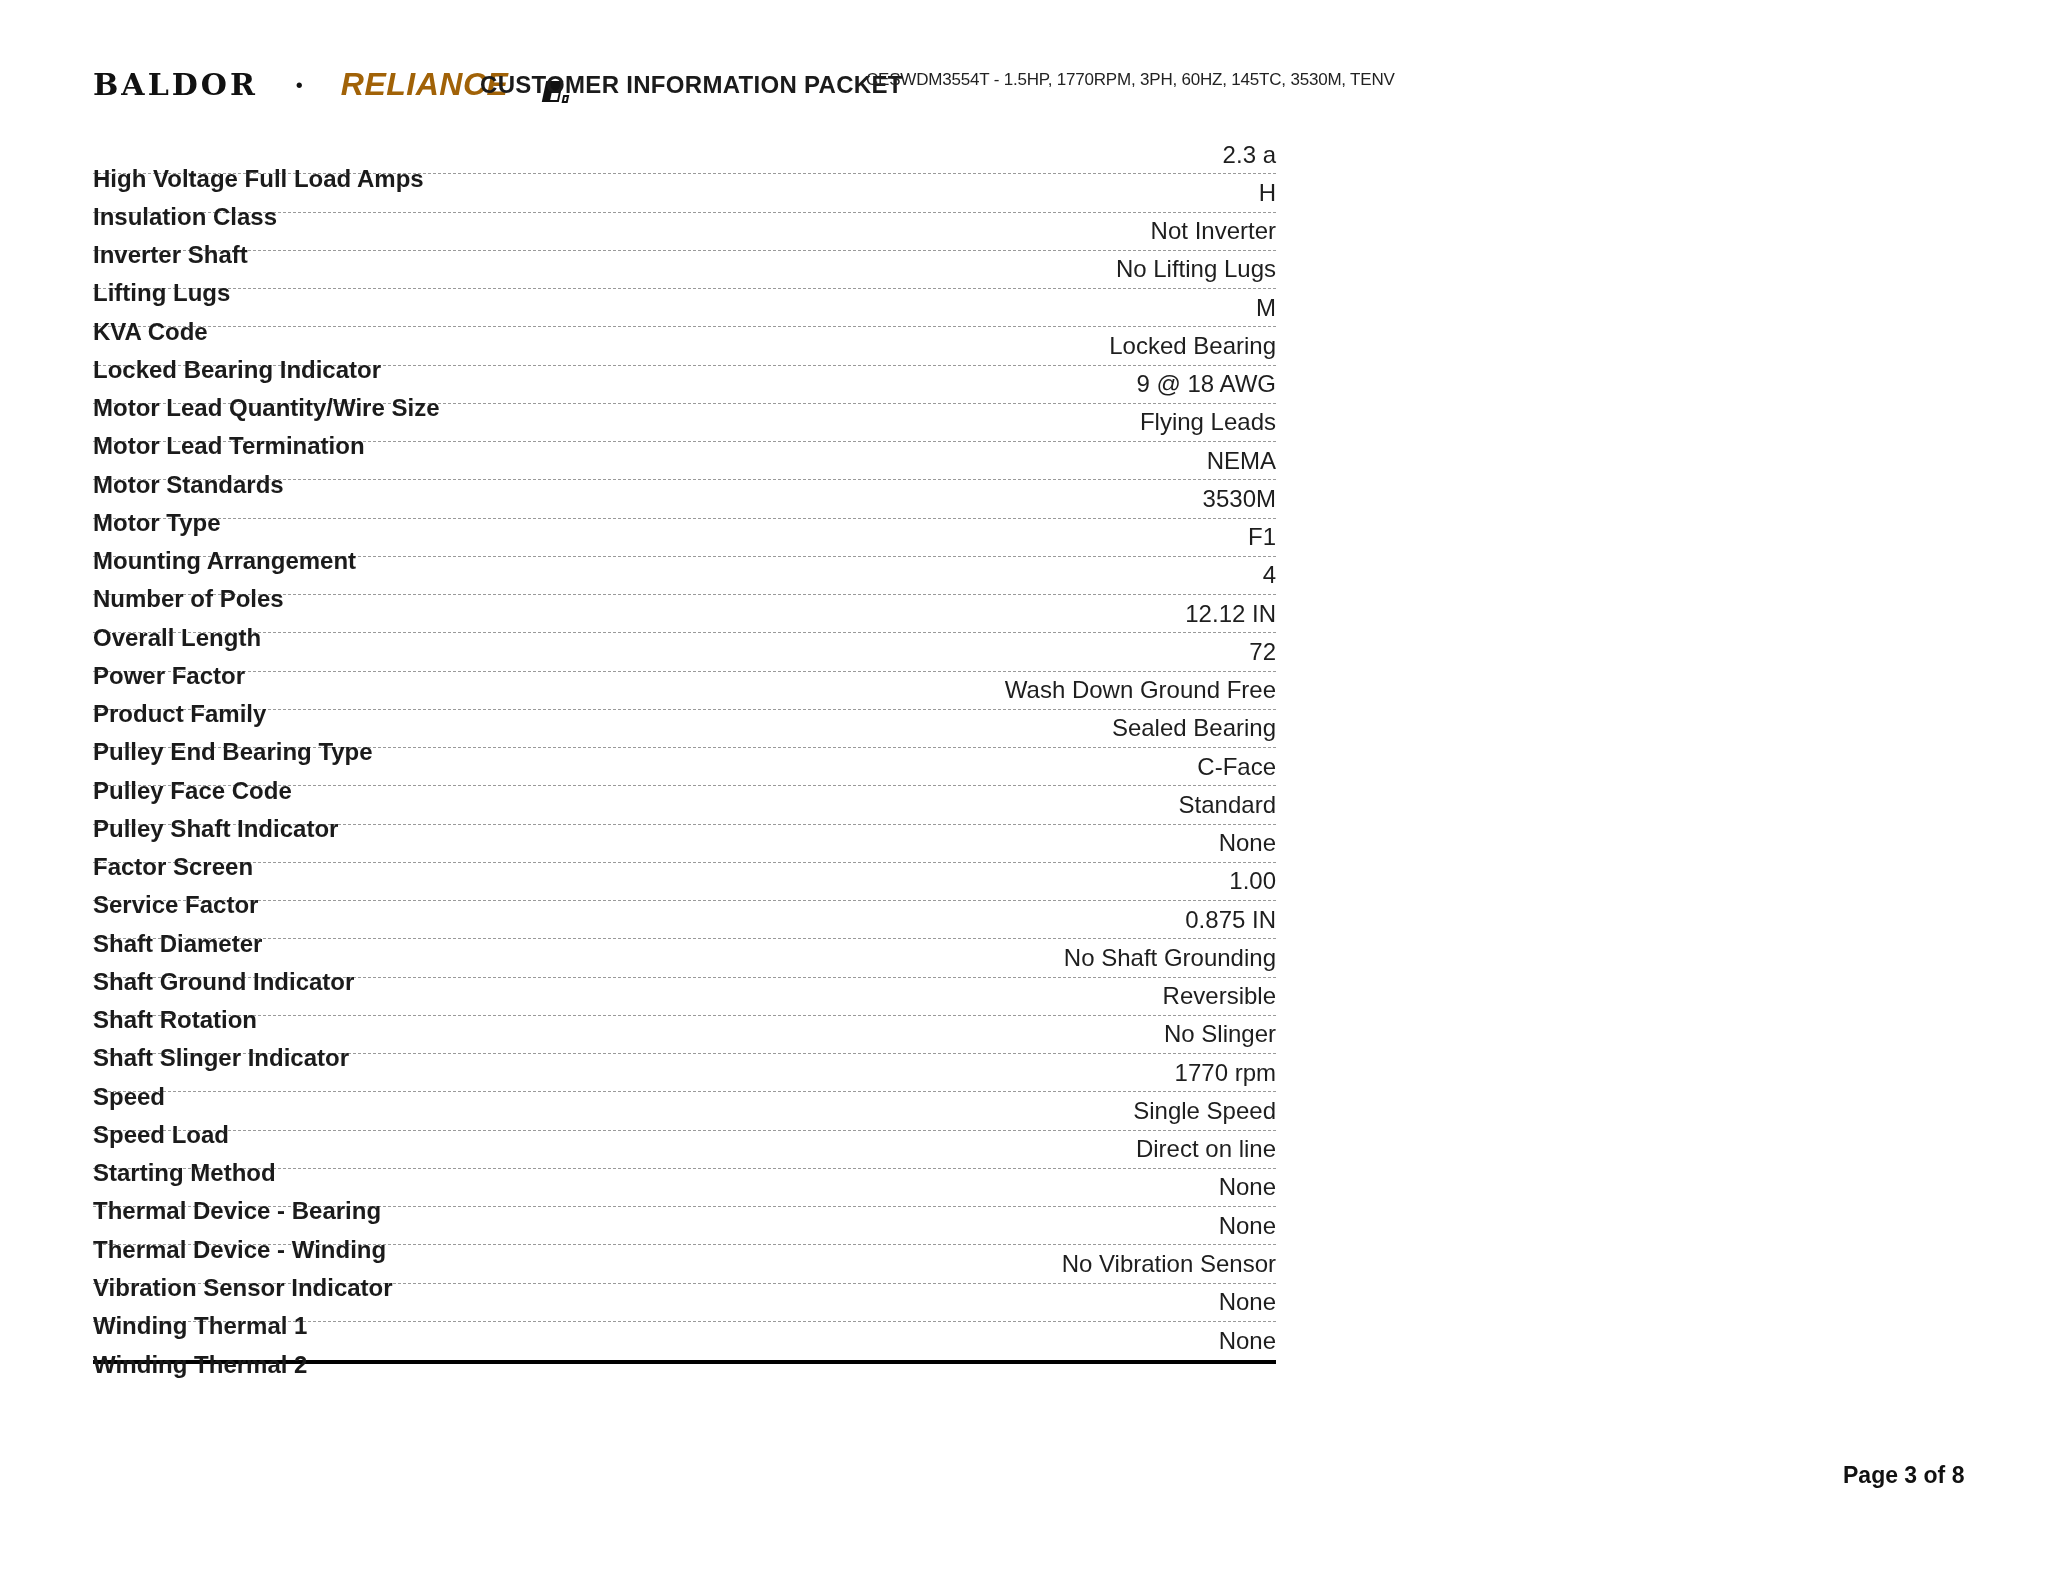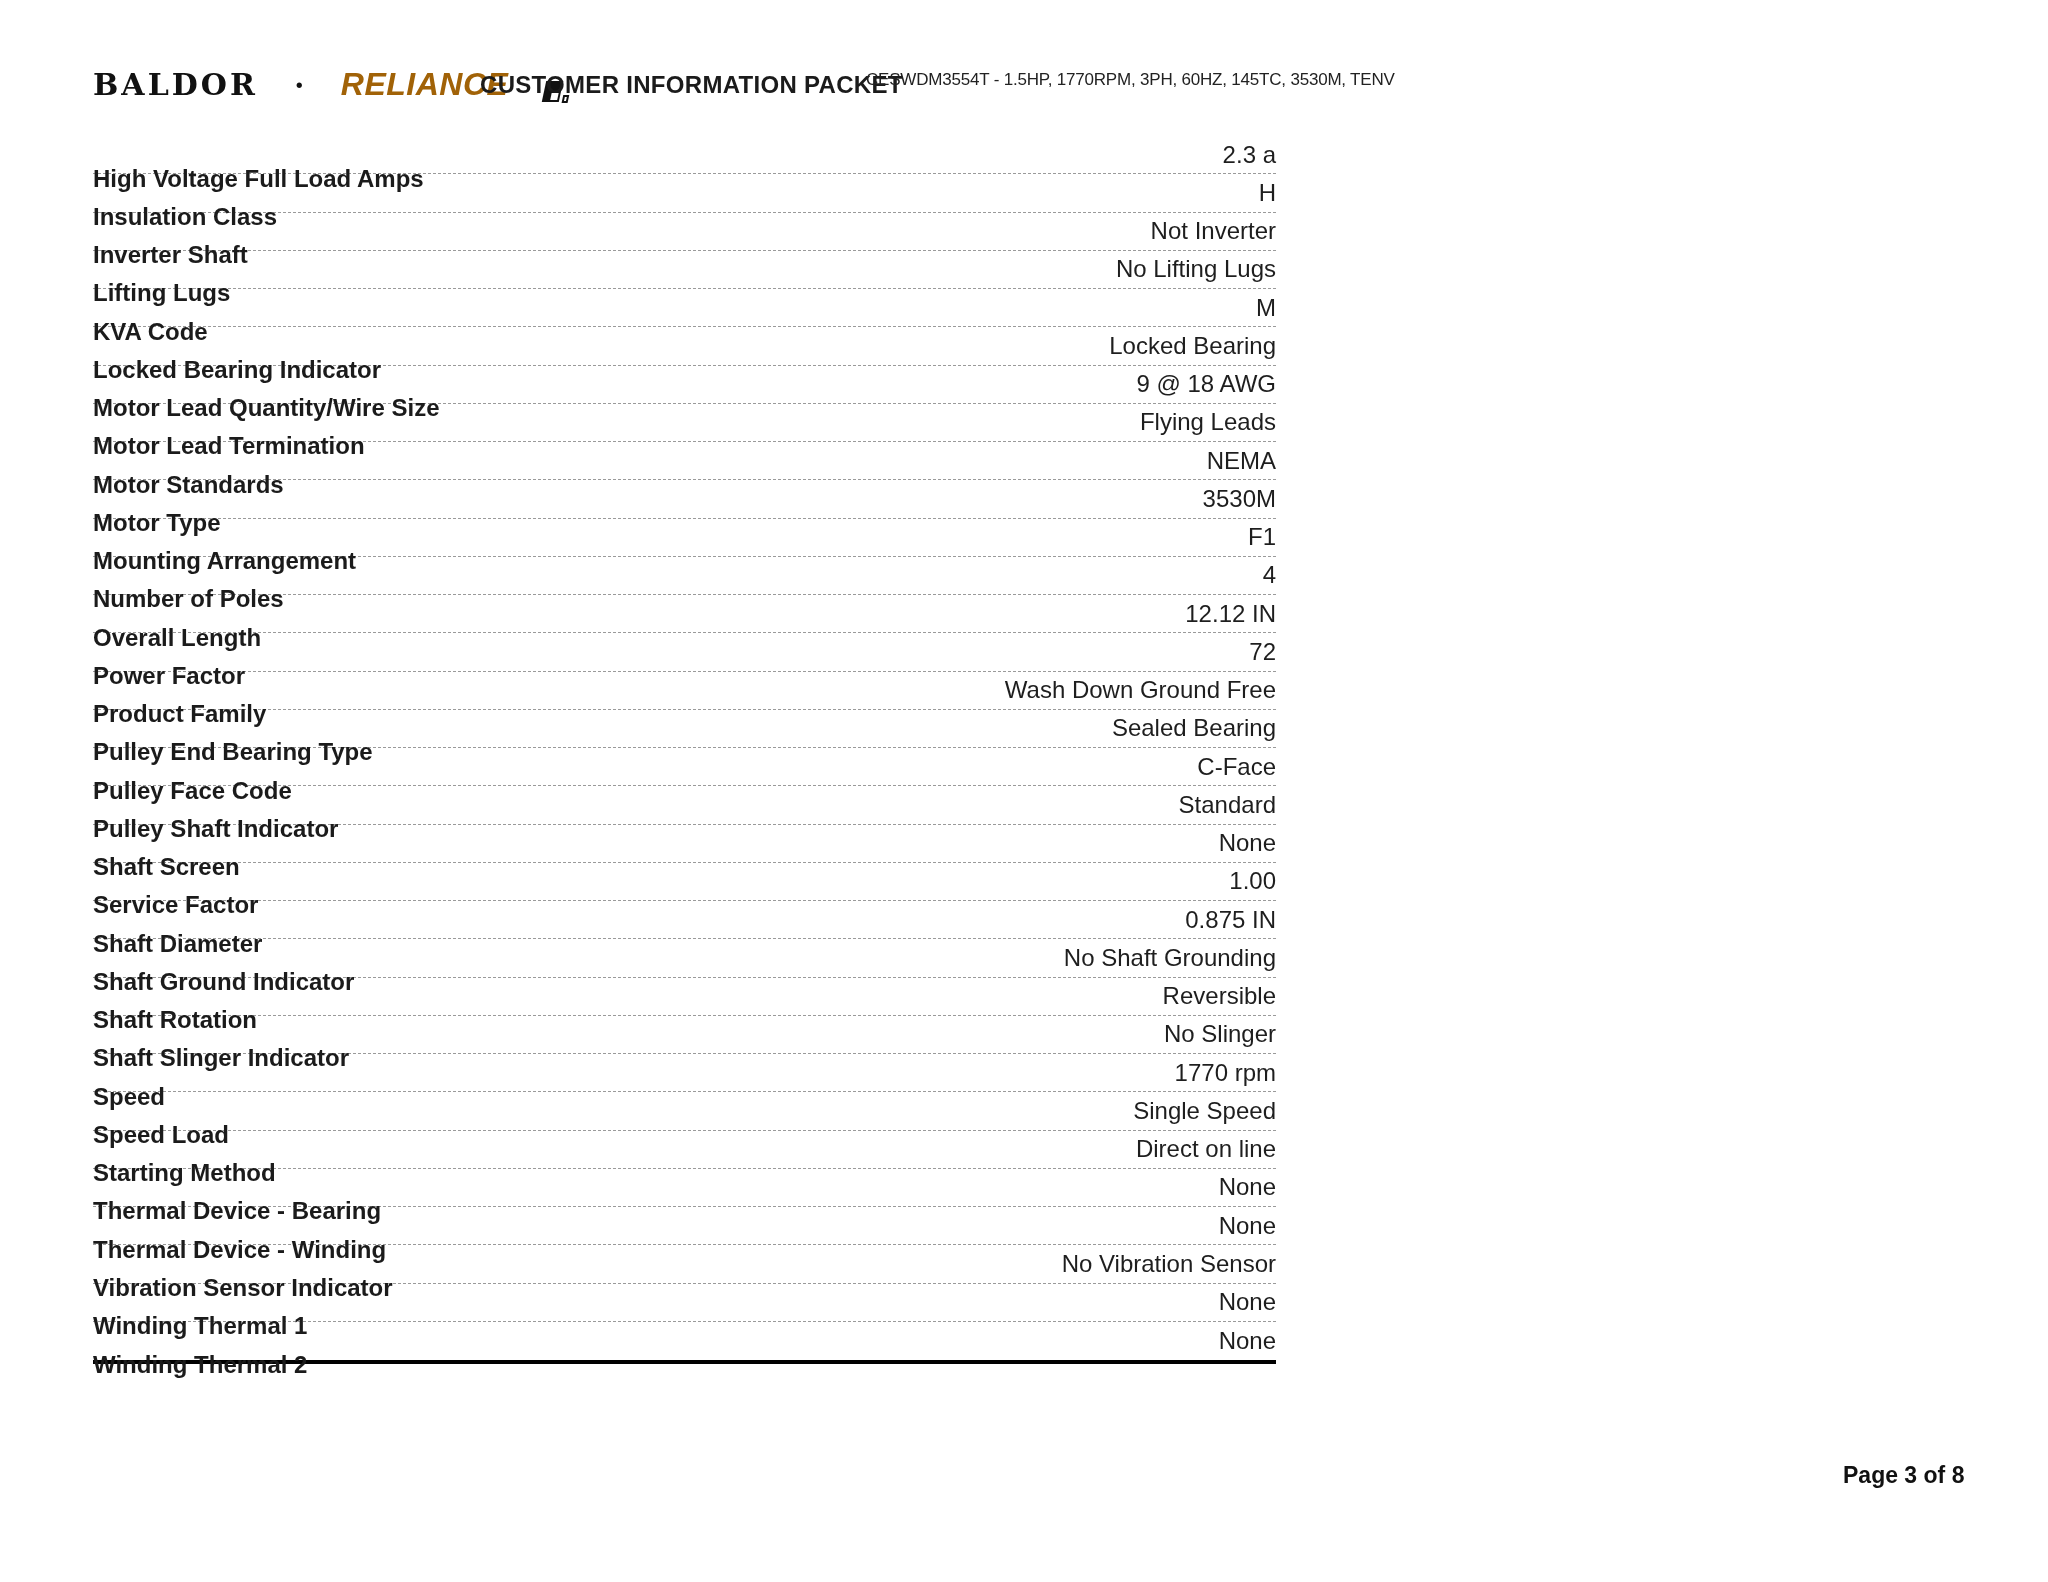--- a/index.html
+++ b/index.html
@@ -185,21 +185,21 @@
       <span class="label">Pulley Face Code</span>
       <span class="value">C-Face</span>
     </div>
 
     <div class="spec-row">
       <span class="label">Pulley Shaft Indicator</span>
       <span class="value">Standard</span>
     </div>
 
     <div class="spec-row">
-      <span class="label">Shaft Screen</span>
+      <span class="label">Factor Screen</span>
       <span class="value">None</span>
     </div>
 
     <div class="spec-row">
       <span class="label">Service Factor</span>
       <span class="value">1.00</span>
     </div>
 
     <div class="spec-row">
       <span class="label">Shaft Diameter</span>

